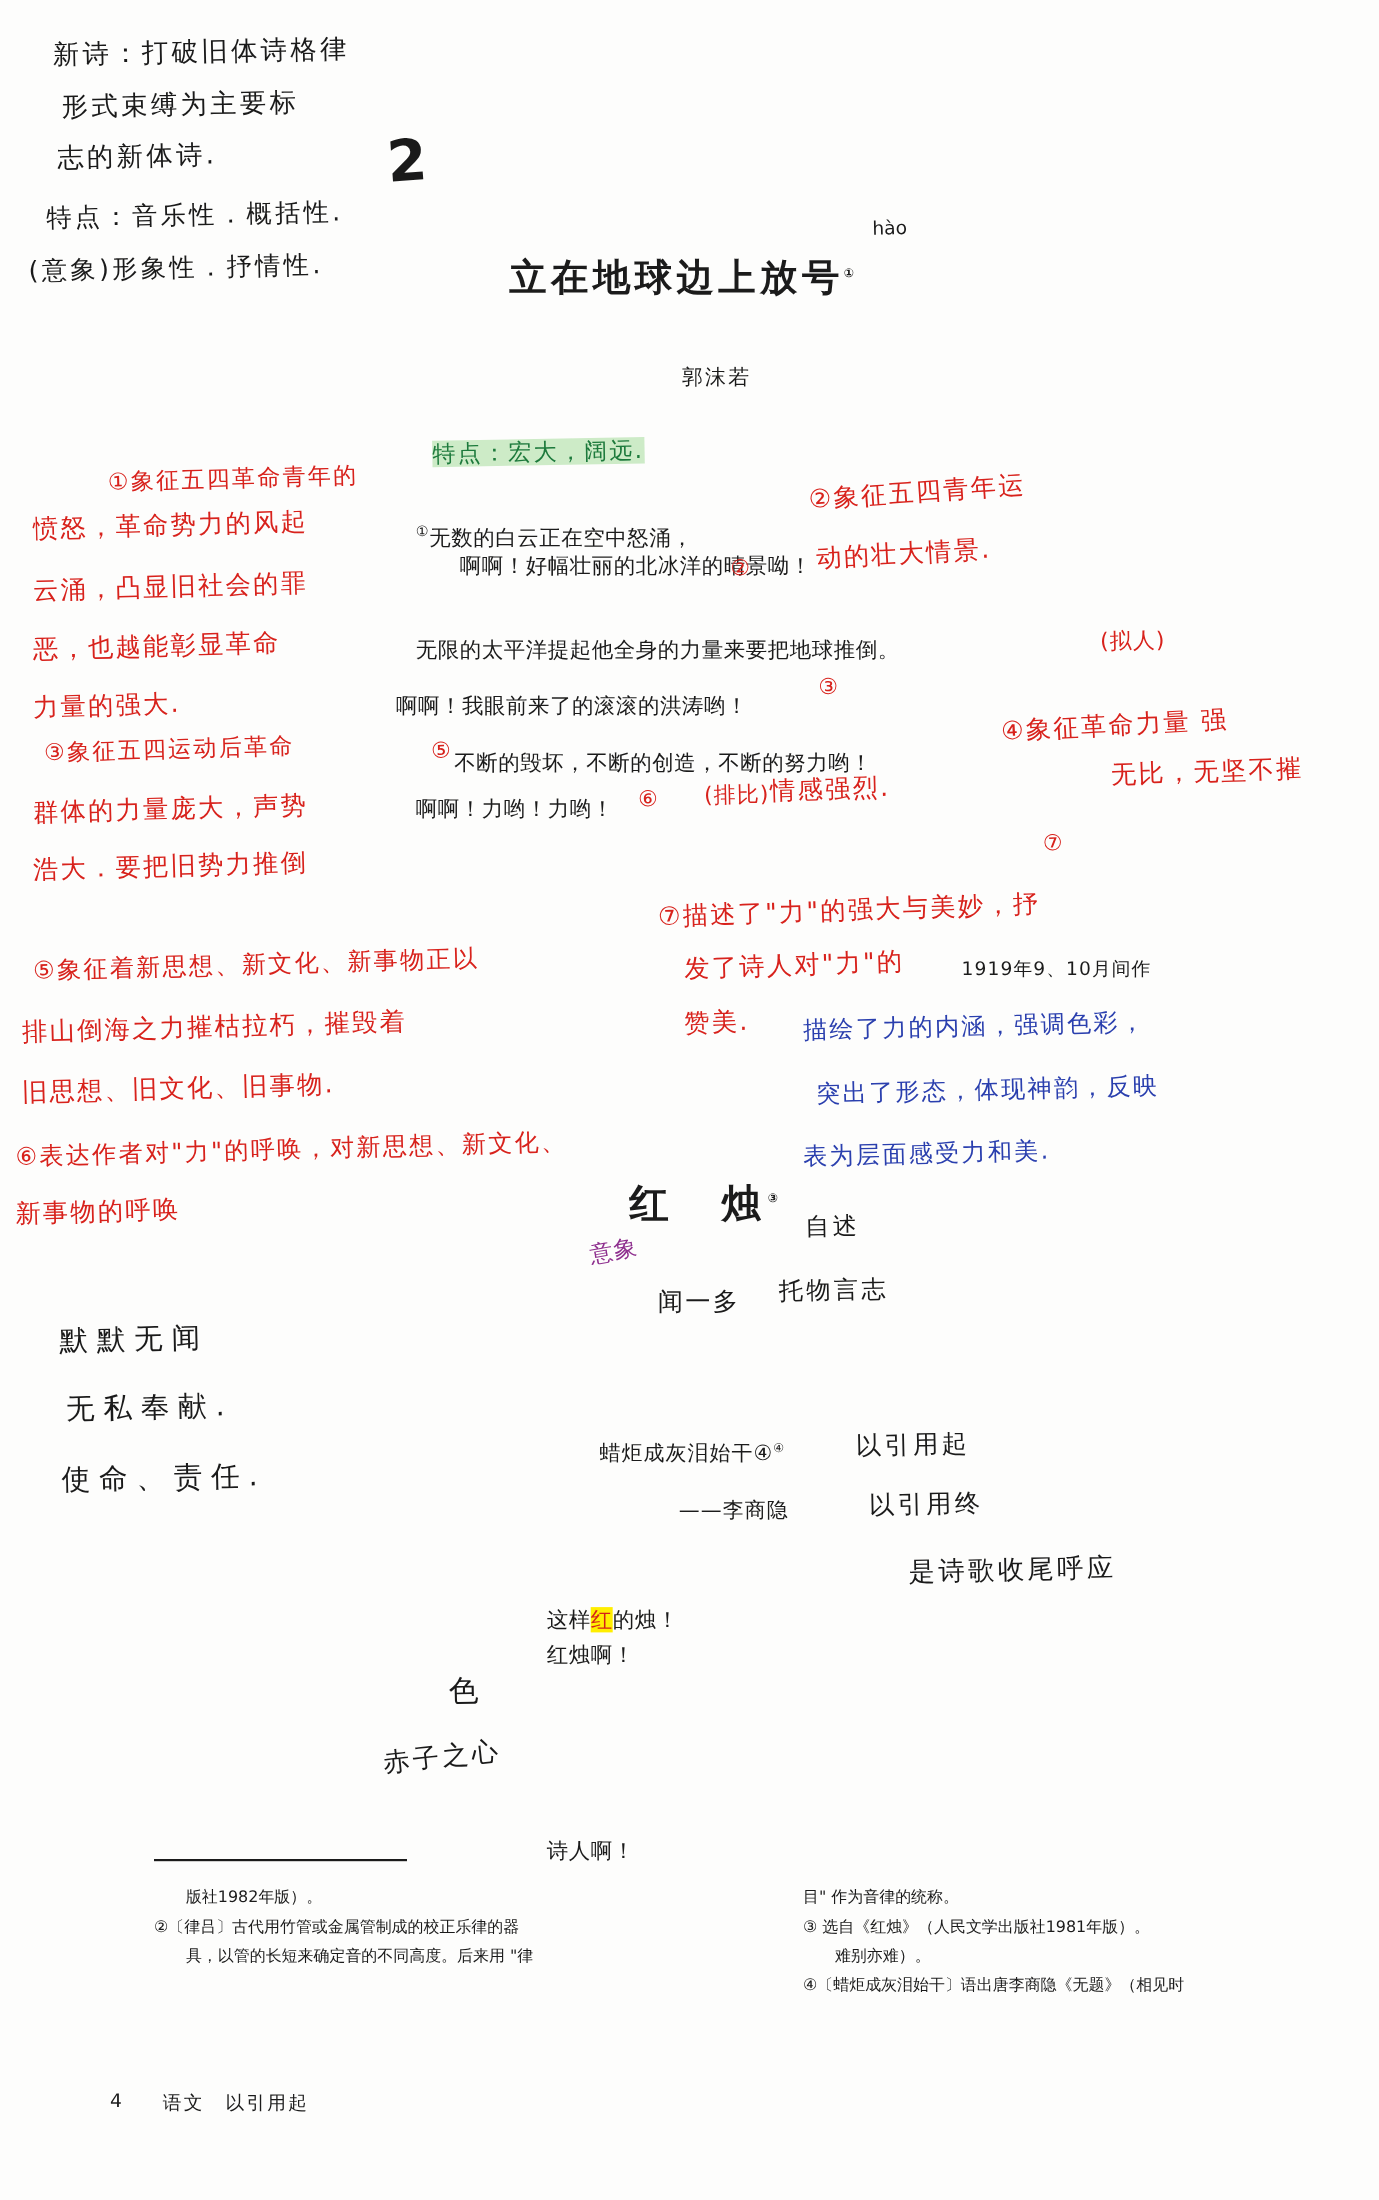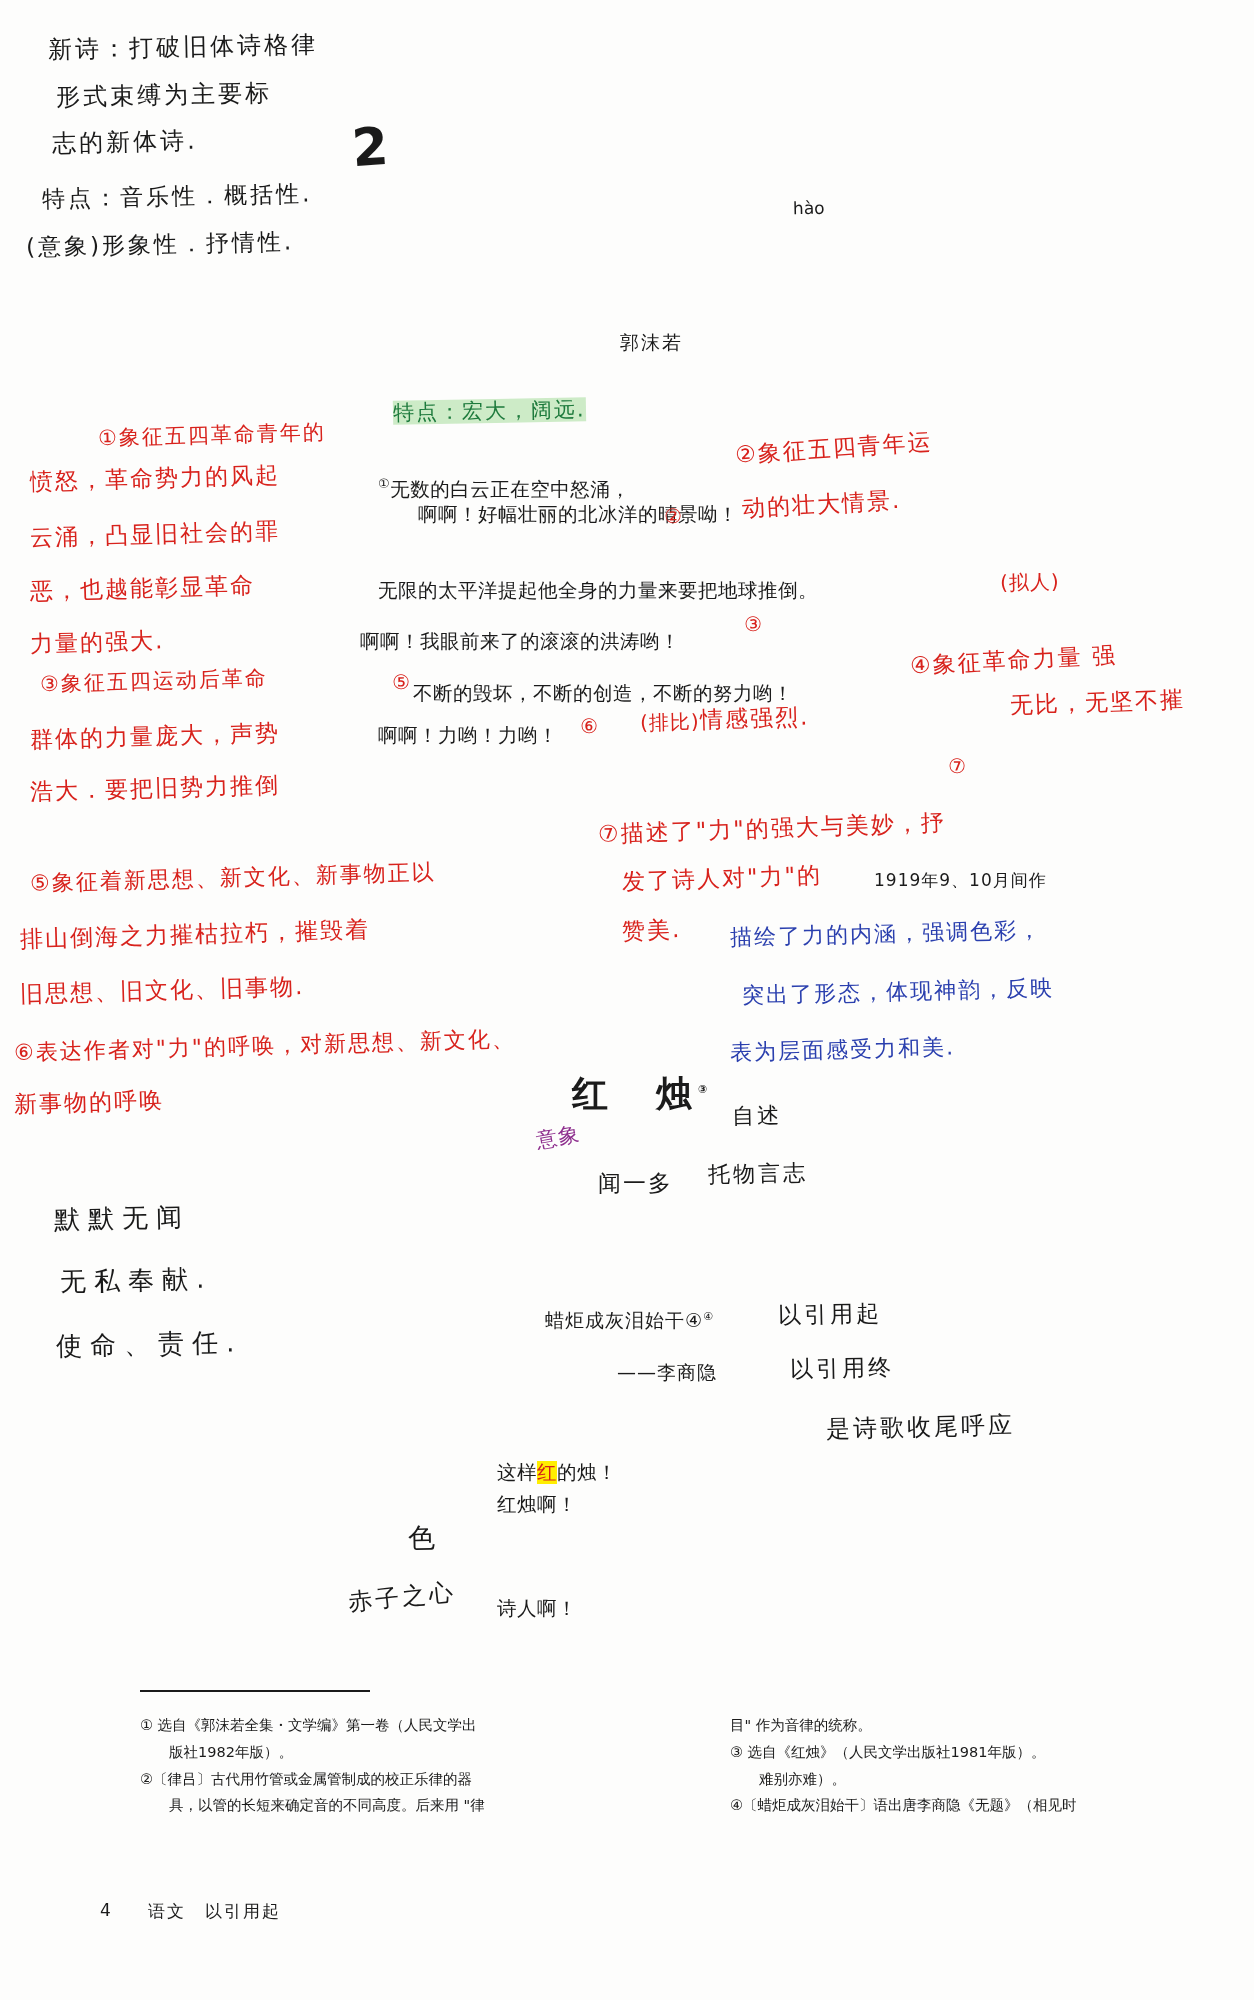--- a/index.html
+++ b/index.html
@@ -139,20 +139,23 @@
 
   <div class="hand hw-black" style="left:48px; top:30px; font-size:24px;"><span>新诗：打破旧体诗格律</span></div>
   <div class="hand hw-black" style="left:56px; top:78px; font-size:24px;"><span>形式束缚为主要标</span></div>
   <div class="hand hw-black" style="left:52px; top:125px; font-size:24px;"><span>志的新体诗.</span></div>
 
   <div class="hand big-two" style="left:352px; top:110px;"><span>2</span></div>
 
   <div class="hand hw-black" style="left:42px; top:180px; font-size:23px;"><span>特点：音乐性．概括性.</span></div>
   <div class="hand hw-black" style="left:26px; top:228px; font-size:23px;"><span>(意象)形象性．抒情性.</span></div>
 
+  <div class="printed poem-title" style="left:463px; top:230px;">
+    <span>立在地球边上放号</span><span class="sup">①</span>
+  </div>
   <div class="hand hw-black" style="left:793px; top:196px; font-size:17px; letter-spacing:0;"><span>hào</span></div>
 
   <div class="printed poem-author" style="left:620px; top:330px;"><span>郭沫若</span></div>
 
   <div class="hand hw-green" style="left:393px; top:396px;"><span class="hl-green">特点：宏大，阔远.</span></div>
 
   <div class="hand hw-red" style="left:98px; top:420px; font-size:21px;"><span>①象征五四革命青年的</span></div>
   <div class="hand hw-red" style="left:30px; top:462px;"><span>愤怒，革命势力的风起</span></div>
   <div class="hand hw-red" style="left:30px; top:518px;"><span>云涌，凸显旧社会的罪</span></div>
   <div class="hand hw-red" style="left:30px; top:572px;"><span>恶，也越能彰显革命</span></div>
@@ -240,30 +243,29 @@
   </div>
   <div class="hand hw-black" style="left:790px; top:1352px; font-size:23px;"><span>以引用终</span></div>
   <div class="hand hw-black" style="left:826px; top:1410px; font-size:24px;"><span>是诗歌收尾呼应</span></div>
 
   <div class="printed poem-line" style="left:497px; top:1490px;">
     <span>红烛啊！</span>
   </div>
   <div class="printed poem-line" style="left:497px; top:1458px;">
     <span>这样<span class="hl-yellow red-char">红</span>的烛！</span>
   </div>
-  <div class="printed poem-line" style="left:497px; top:1594px;">
+  <div class="printed poem-line" style="left:497px; top:1668px;">
     <span>诗人啊！</span>
   </div>
   <div class="hand hw-black" style="left:408px; top:1518px; font-size:27px;"><span>色</span></div>
   <div class="hand hw-black" style="left:348px; top:1580px; font-size:24px; transform:rotate(-6deg);"><span>赤子之心</span></div>
 
   <div class="rule" style="left:140px; top:1690px; width:230px;"></div>
 
   <div class="footnote" style="left:140px; top:1712px; width:500px;">
-    <div>① 选自《郭沫若全集・文学编》第一卷（人民文学出</div>
     <div>　　版社1982年版）。</div>
     <div>②〔律吕〕古代用竹管或金属管制成的校正乐律的器</div>
     <div>　　具，以管的长短来确定音的不同高度。后来用 "律</div>
   </div>
   <div class="footnote" style="left:730px; top:1712px; width:470px;">
     <div>目" 作为音律的统称。</div>
     <div>③ 选自《红烛》（人民文学出版社1981年版）。</div>
     <div>　　难别亦难）。</div>
     <div>④〔蜡炬成灰泪始干〕语出唐李商隐《无题》（相见时</div>
   </div>

